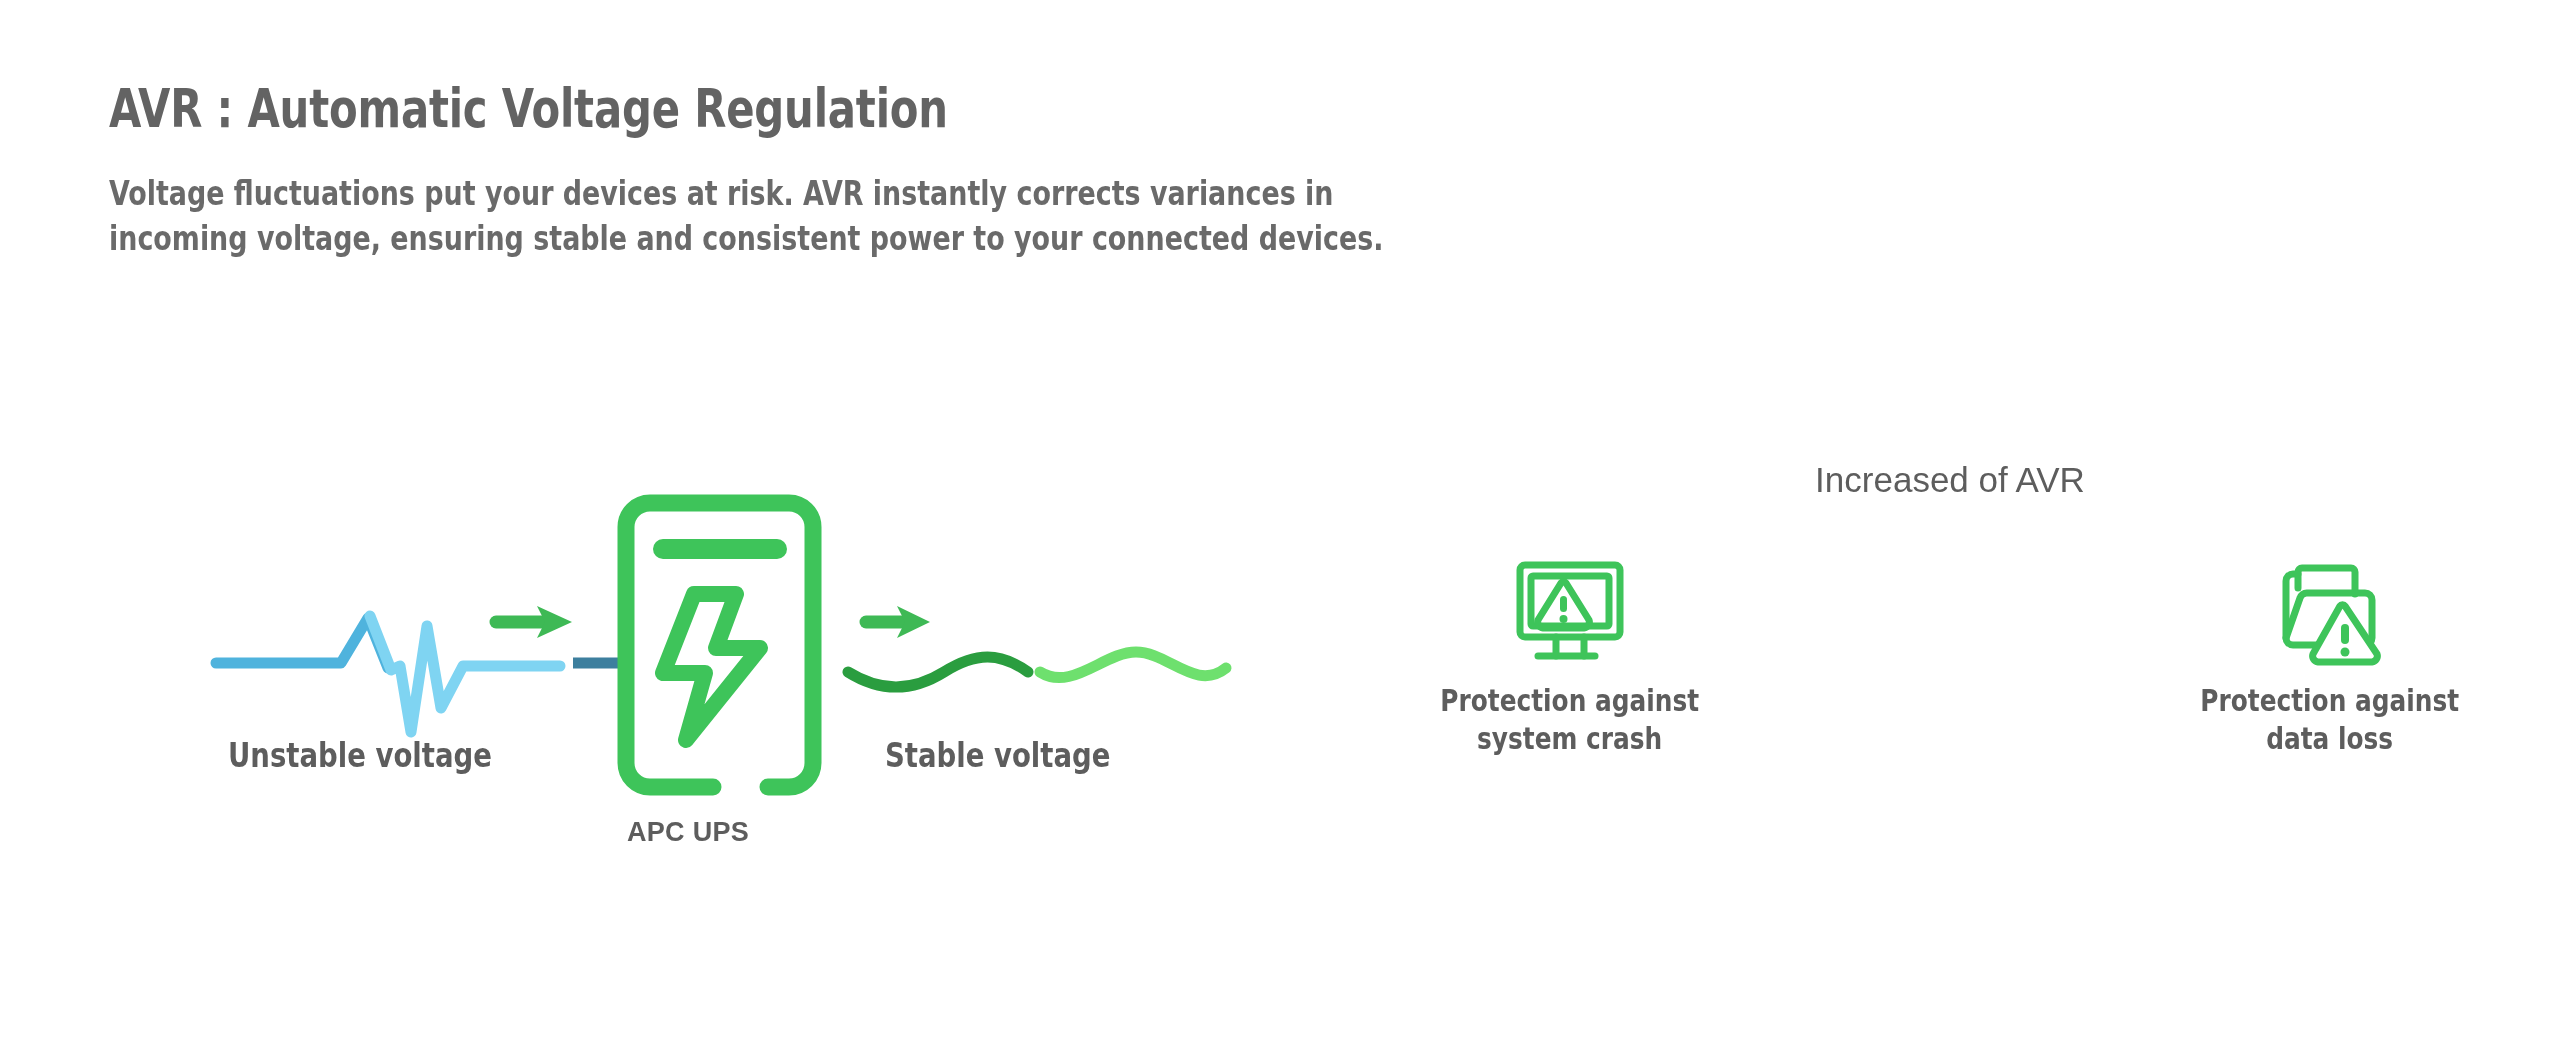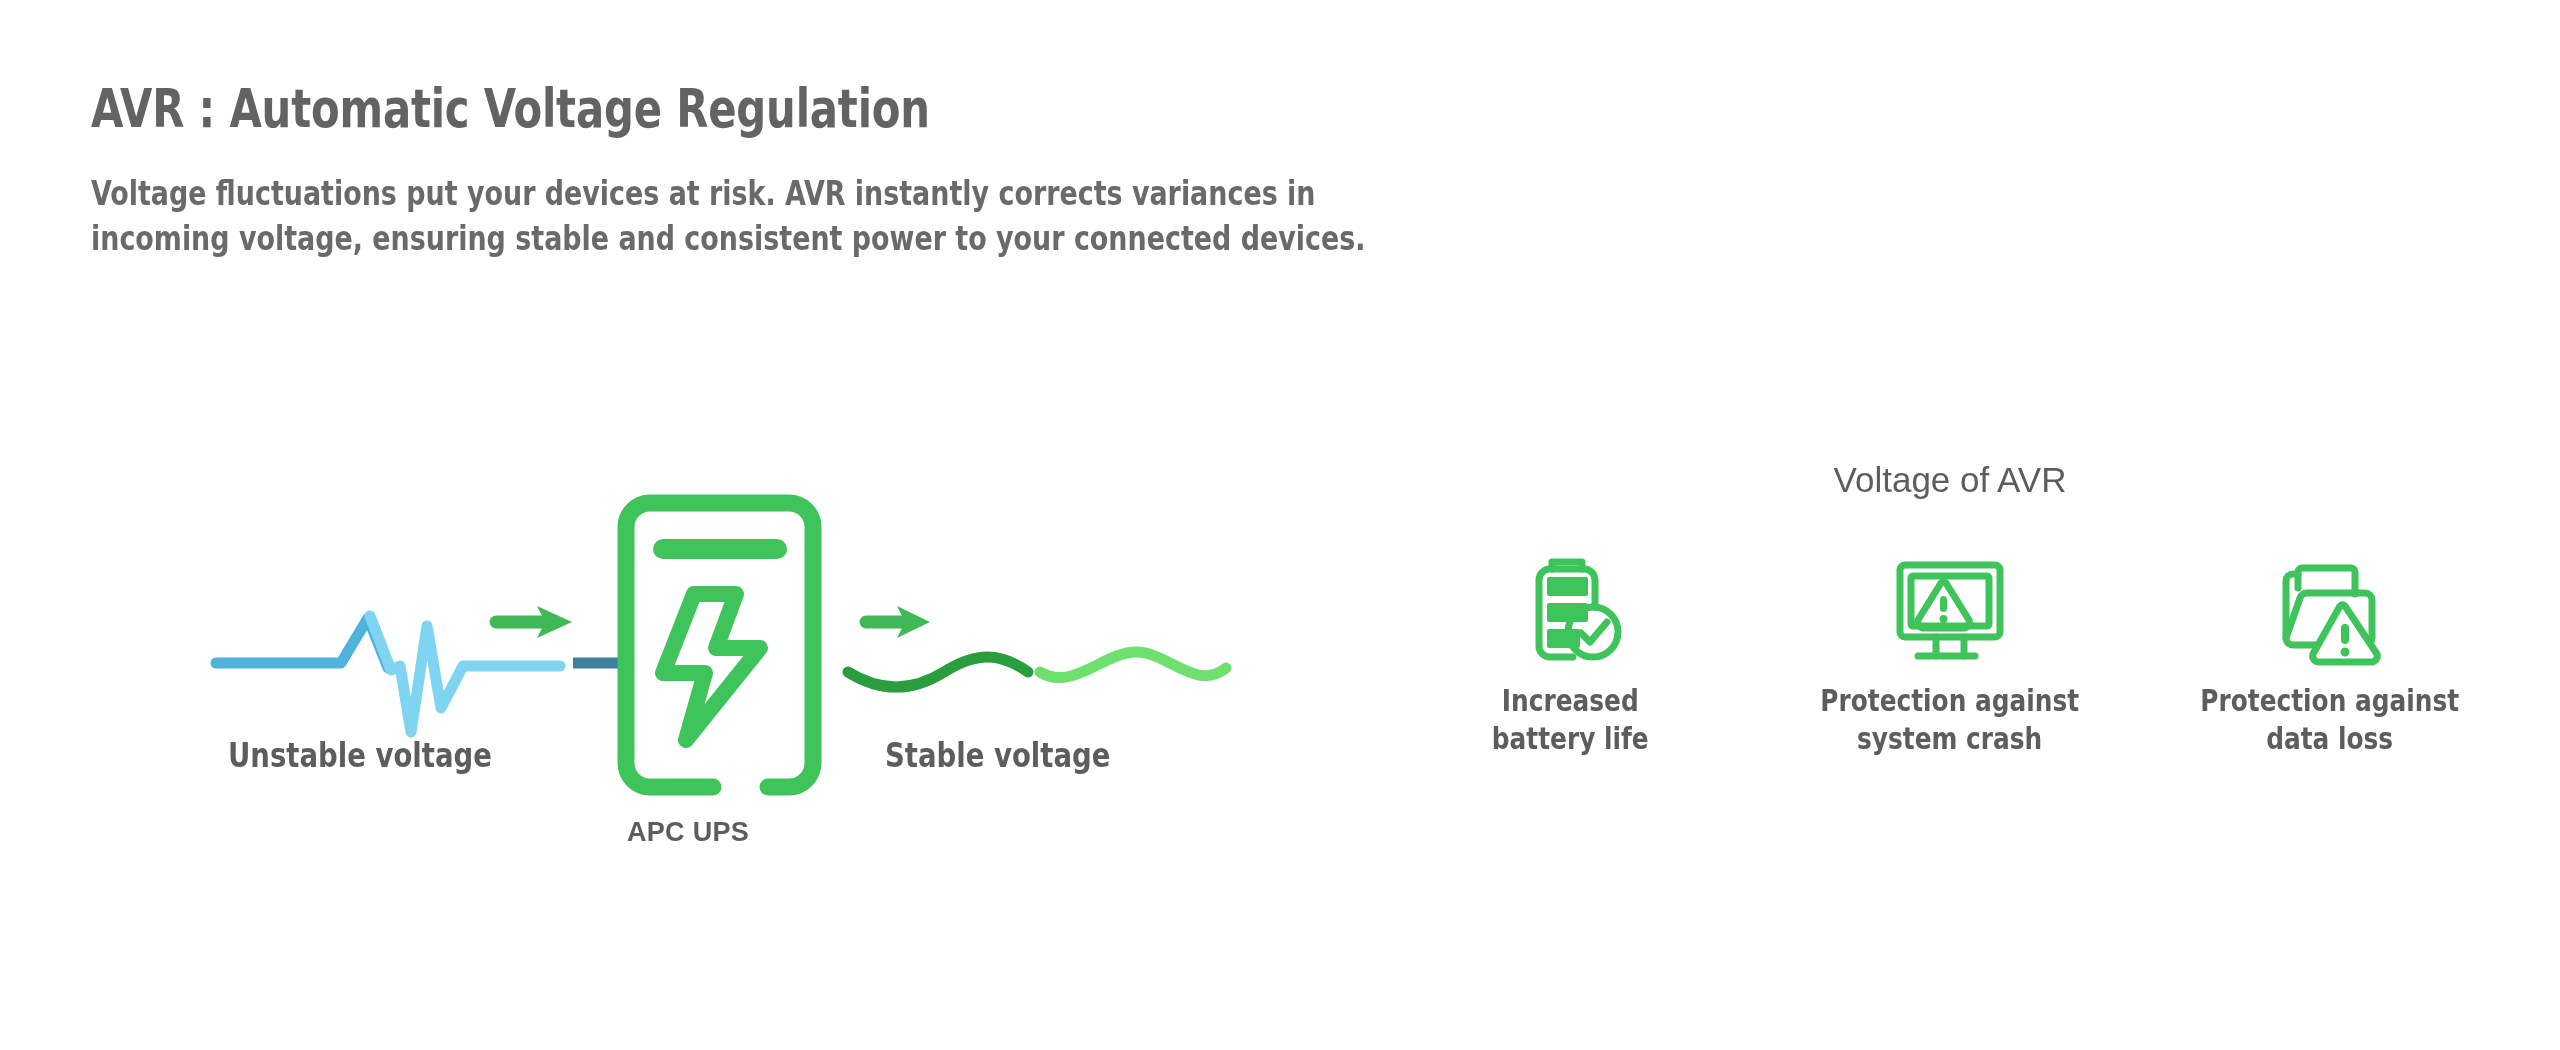--- a/index.html
+++ b/index.html
@@ -13,21 +13,21 @@
     position: relative;
     overflow: hidden;
     font-family: "Liberation Sans", sans-serif;
     color: #636363;
     -webkit-font-smoothing: antialiased;
   }
 
   
   #header {
     position: absolute;
-    left: 91px;
+    left: 109px;
     top: 82px;
     width: 2000px;
   }
   #page-title {
     font-family: "DejaVu Sans Condensed", "Liberation Sans Narrow", "Liberation Sans", sans-serif;
     font-size: 54px;
     font-weight: bold;
     color: #636363;
     letter-spacing: -0.2px;
     line-height: 1.0;
@@ -206,58 +206,24 @@
 
   <div class="flow-caption" id="caption-unstable">Unstable voltage</div>
 
   <div class="flow-caption" id="caption-stable">Stable voltage</div>
 
   <div id="caption-apc">APC UPS</div>
 </div>
 
 <div id="benefits">
 
-  <div id="benefits-title">Voltage of AVR</div>
+  <div id="benefits-title">Increased of AVR</div>
 
   <div id="benefits-row">
 
-    <div class="benefit-item">
-      <div class="benefit-icon">
-        <svg width="118" height="118" viewBox="0 0 118 118">
-          <g fill="none" stroke="#3ec45a" stroke-width="7" stroke-linecap="round" stroke-linejoin="round">
-
-            <path d="M 41 19 L 41 12 L 71 12 L 71 19"></path>
-
-            <path d="M 84 57
-                     L 84 30
-                     A 11 11 0 0 0 73 19
-                     L 39 19
-                     A 11 11 0 0 0 28 30
-                     L 28 96
-                     A 11 11 0 0 0 39 107
-                     L 62 107"></path>
-          </g>
-
-          <g fill="#3ec45a">
-            <rect x="36" y="27" width="41" height="19" rx="2"></rect>
-            <rect x="36" y="53" width="41" height="19" rx="2"></rect>
-            <rect x="36" y="79" width="33" height="19" rx="2"></rect>
-          </g>
-
-          <g fill="none" stroke="#3ec45a" stroke-width="7" stroke-linecap="round" stroke-linejoin="round">
-            <circle cx="82" cy="82" r="25"></circle>
-            <path d="M 70 83 L 79 92 L 96 72"></path>
-          </g>
-        </svg>
-      </div>
-      <div class="benefit-label">
-        <span class="lbl-line">Increased</span>
-        <span class="lbl-line">battery life</span>
-      </div>
-    </div>
 
     <div class="benefit-item">
       <div class="benefit-icon">
         <svg width="126" height="118" viewBox="0 0 126 118">
           <g fill="none" stroke="#3ec45a" stroke-width="7" stroke-linecap="round" stroke-linejoin="round">
 
             <rect x="13" y="15" width="100" height="72" rx="5"></rect>
 
             <rect x="24" y="26" width="78" height="50" rx="2"></rect>
 

